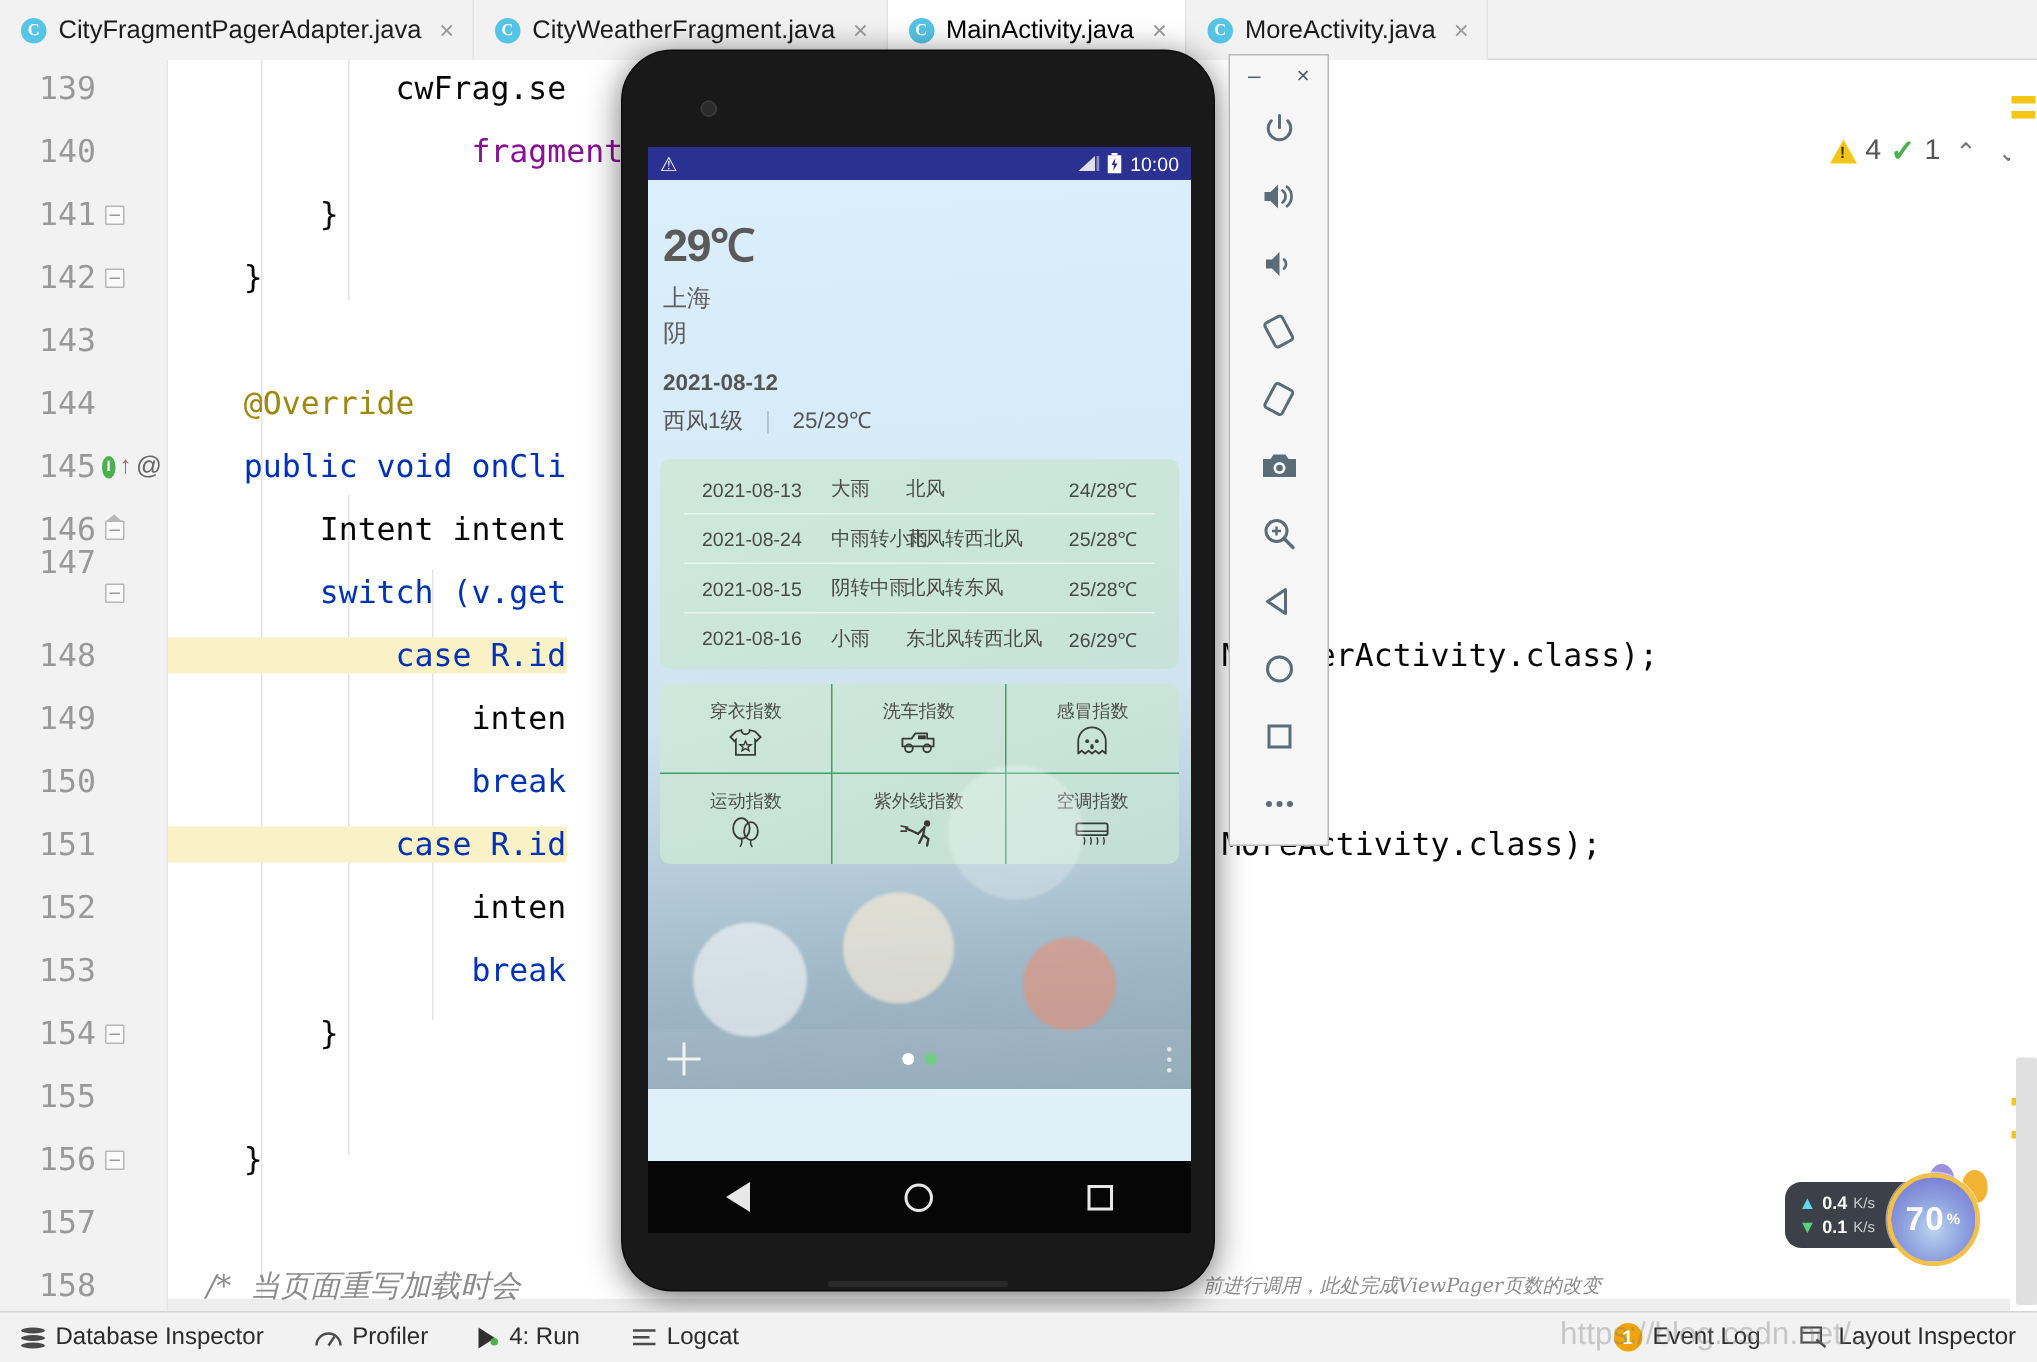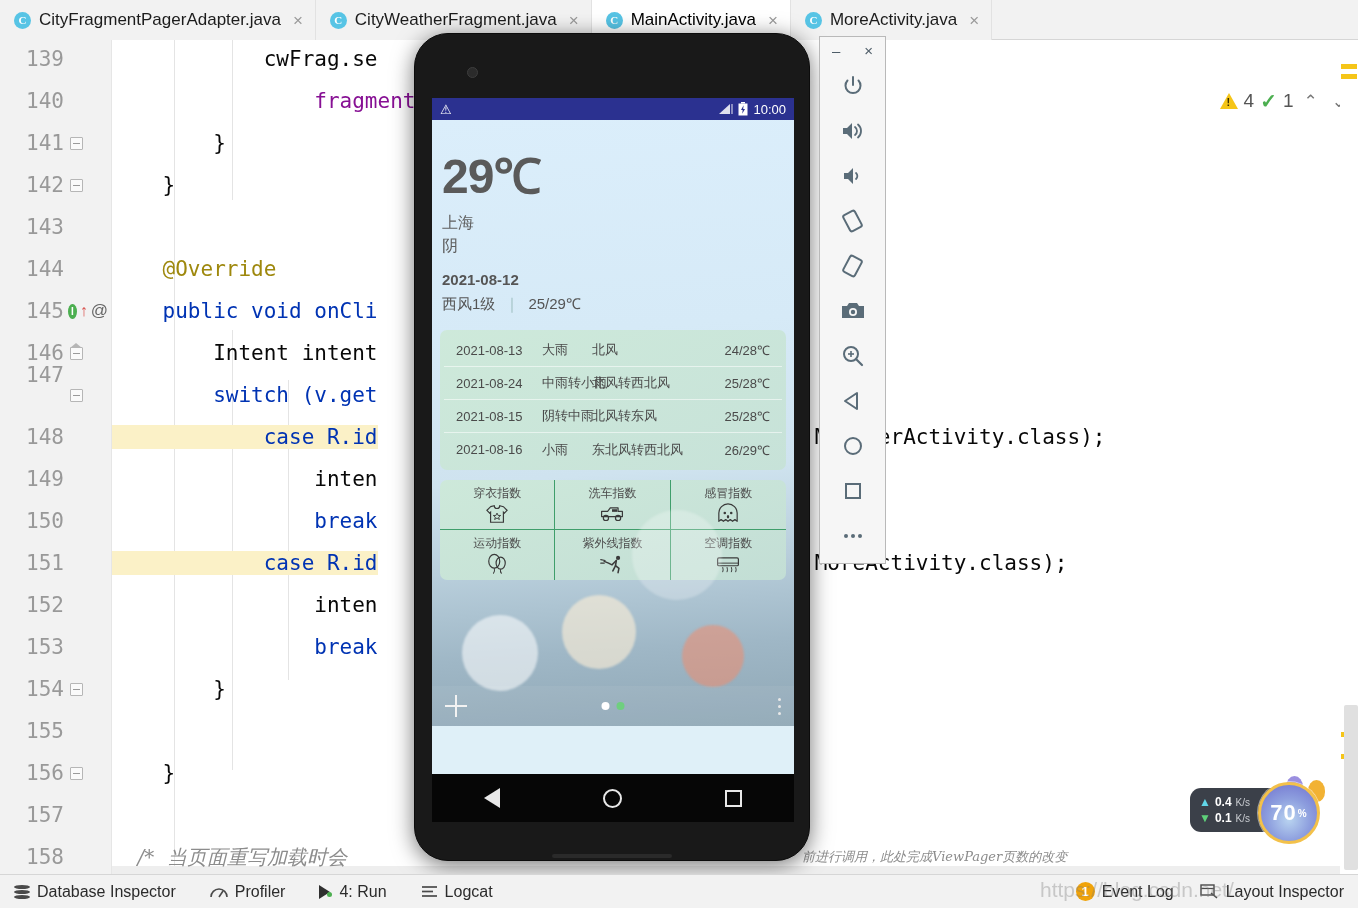--- a/index.html
+++ b/index.html
@@ -159,51 +159,51 @@
   .wx-status .spacer { flex: 1; }
   .wx-warn { font-size: 13px; }
   .wx-body {
     position: absolute; left: 0; right: 0; top: 22px; bottom: 48px;
     background: linear-gradient(176deg,#dbeefb 0%,#d6eaf7 35%,#cfe3ef 58%,
                 #b9cfdc 72%,#9fb7c6 86%,#8fa7b5 100%);
     overflow: hidden;
   }
   .bokeh { position: absolute; border-radius: 50%; filter: blur(1px); }
   .wx-temp {
-    margin: 22px 0 0 10px; font-size: 48px; font-weight: bold; color: #5a5a5a;
+    margin: 22px 0 0 10px; font-size: 30px; font-weight: bold; color: #5a5a5a;
     letter-spacing: -1px;
   }
   .wx-city { margin: 6px 0 0 10px; font-size: 16px; color: #5f5f5f; }
   .wx-cond { margin: 2px 0 0 10px; font-size: 16px; color: #5f5f5f; }
   .wx-date { margin: 14px 0 0 10px; font-size: 15px; color: #555; font-weight: bold; }
   .wx-sub  { margin: 5px 0 0 10px; font-size: 15px; color: #555; }
   .wx-sub .divider { color: #9bb; padding: 0 5px; }
 
   .fc-card {
-    margin: 16px 8px 0 8px; border-radius: 7px; padding: 4px 4px;
+    margin: 16px 8px 0 8px; border-radius: 7px; padding: 4px 16px;
     background: linear-gradient(150deg, rgba(205,233,216,.93), rgba(198,226,214,.9));
   }
   .fc-row {
     display: flex; align-items: center; height: 33px;
     padding: 0 12px; font-size: 13px; color: #4a4a4a;
     border-bottom: 1px solid rgba(255,255,255,.55); position: relative;
   }
   .fc-row:last-child { border-bottom: none; }
   .fc-date { width: 86px; flex: 0 0 auto; }
   .fc-cond { flex: 0 0 auto; }
   .fc-wind { position: absolute; left: 148px; }
   .fc-temp { margin-left: auto; }
 
   .idx-card {
     margin: 10px 8px 0 8px; border-radius: 7px; overflow: hidden;
     background: linear-gradient(150deg, rgba(205,233,216,.92), rgba(197,225,213,.88));
   }
   .idx-grid { display: grid; grid-template-columns: repeat(3,1fr); }
   .idx-cell {
-    height: 50px; display: flex; flex-direction: column;
+    height: 60px; display: flex; flex-direction: column;
     align-items: center; justify-content: center; gap: 1px;
     border-right: 1px solid #3f9e6b; border-bottom: 1px solid #3f9e6b;
   }
   .idx-cell:nth-child(3n) { border-right: none; }
   .idx-cell:nth-child(n+4) { border-bottom: none; }
   .idx-label { font-size: 12px; color: #4e4e4e; }
   .idx-icon  { width: 26px; height: 22px; }
 
   .wx-bottom {
     position: absolute; left: 0; right: 0; bottom: 0; height: 40px;

